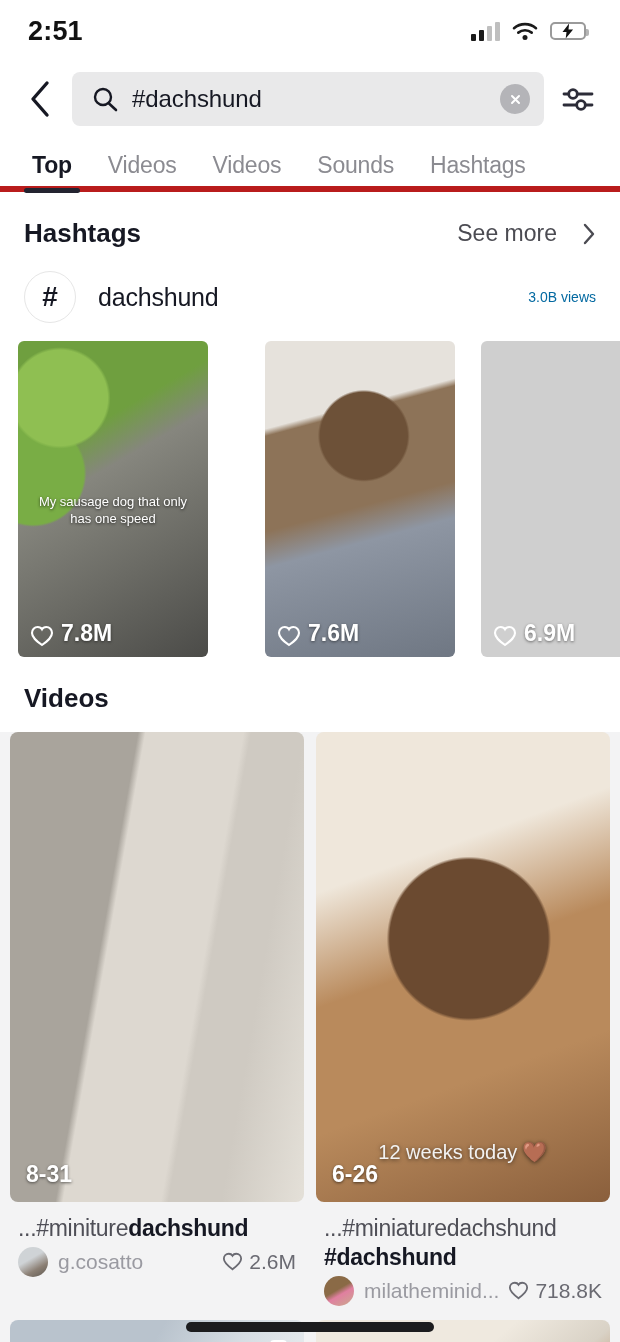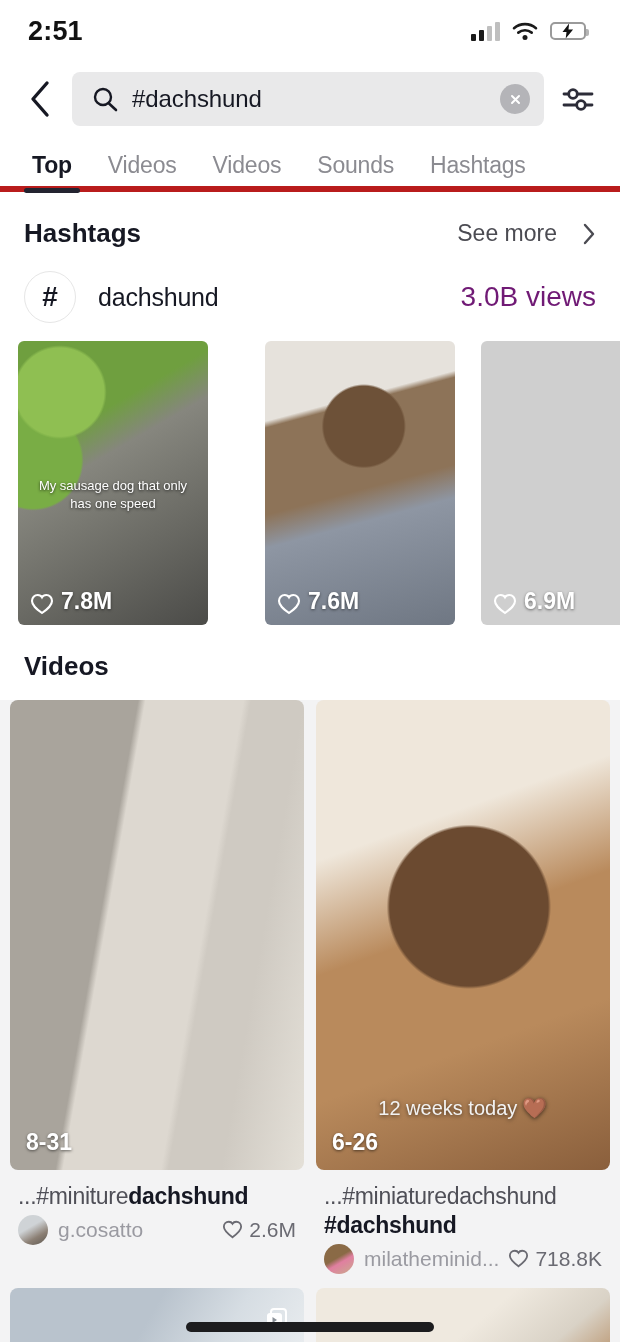--- a/index.html
+++ b/index.html
@@ -73,26 +73,26 @@
   .see-more { display: flex; align-items: center; gap: 26px; font-size: 23px; color: #4b4b52; }
 
   
   .hashrow { display: flex; align-items: center; padding: 4px 24px 12px 24px; gap: 22px; }
   .hash-circle {
     width: 52px; height: 52px; border-radius: 50%; border: 1.5px solid #e6e6e6;
     display: flex; align-items: center; justify-content: center; flex: none;
     font-size: 28px; font-weight: 700; color: #161823;
   }
   .hash-name { font-size: 25px; color: #161823; flex: 1; letter-spacing: -.2px; }
-  .hash-views { font-size: 28px; color: #701a75; }
+  .hash-views { font-size: 14px; color: #0369a1; }
 
   
   .carousel { display: flex; gap: 10px; padding: 6px 18px 0 18px; overflow: hidden; }
   .cthumb {
-    width: 190px; height: 284px; border-radius: 6px; flex: none;
+    width: 190px; height: 316px; border-radius: 6px; flex: none;
     position: relative; overflow: hidden; background: #cfcfcf;
   }
   .cthumb .likes {
     position: absolute; left: 12px; bottom: 10px; display: flex; align-items: flex-end;
     gap: 7px; color: #fff; font-size: 23px; font-weight: 700;
     text-shadow: 0 1px 3px rgba(0,0,0,.5);
   }
   .overlay-caption {
     position: absolute; left: 0; right: 0; top: 48%; text-align: center;
     color: #fff; font-size: 13px; line-height: 1.35; padding: 0 10px;
@@ -105,21 +105,21 @@
   .vcard { flex: 1; min-width: 0; }
   .vthumb {
     position: relative; width: 100%; height: 470px; border-radius: 8px;
     overflow: hidden; background: #ddd;
   }
   .vthumb .date {
     position: absolute; left: 16px; bottom: 14px; color: #fff;
     font-size: 23px; font-weight: 700; text-shadow: 0 1px 3px rgba(0,0,0,.55);
   }
   .vthumb .mid-caption {
-    position: absolute; left: 0; right: 0; bottom: 50px; text-align: center;
+    position: absolute; left: 0; right: 0; bottom: 38px; text-align: center;
     color: #f2f2f2; font-size: 20px; text-shadow: 0 1px 4px rgba(0,0,0,.6);
   }
   .vmeta { padding: 12px 8px 0 8px; }
   .vcaption { font-size: 23px; color: #4f4f57; line-height: 1.25; letter-spacing: -.3px; }
   .vcaption b { color: #161823; font-weight: 700; }
   .vcaption .plain-bold { color: #161823; font-weight: 700; }
   .vfoot { display: flex; align-items: center; gap: 10px; margin-top: 4px; }
   .avatar { width: 30px; height: 30px; border-radius: 50%; flex: none; overflow: hidden; position: relative; }
   .vauthor { font-size: 21px; color: #9a9aa1; flex: 1; white-space: nowrap; overflow: hidden; }
   .vlikes { display: flex; align-items: center; gap: 6px; font-size: 21px; color: #6a6a72; }

